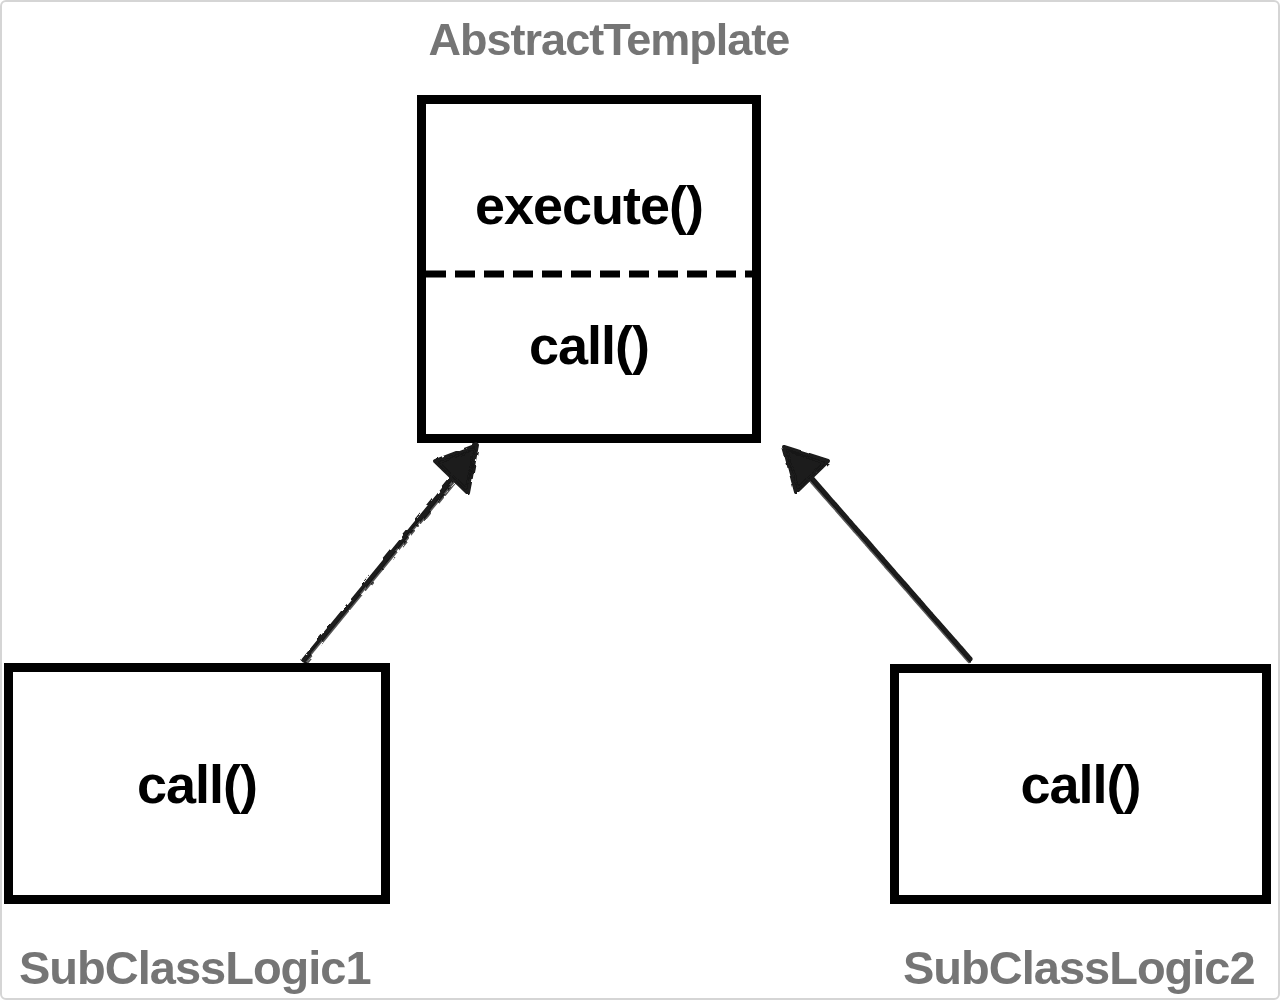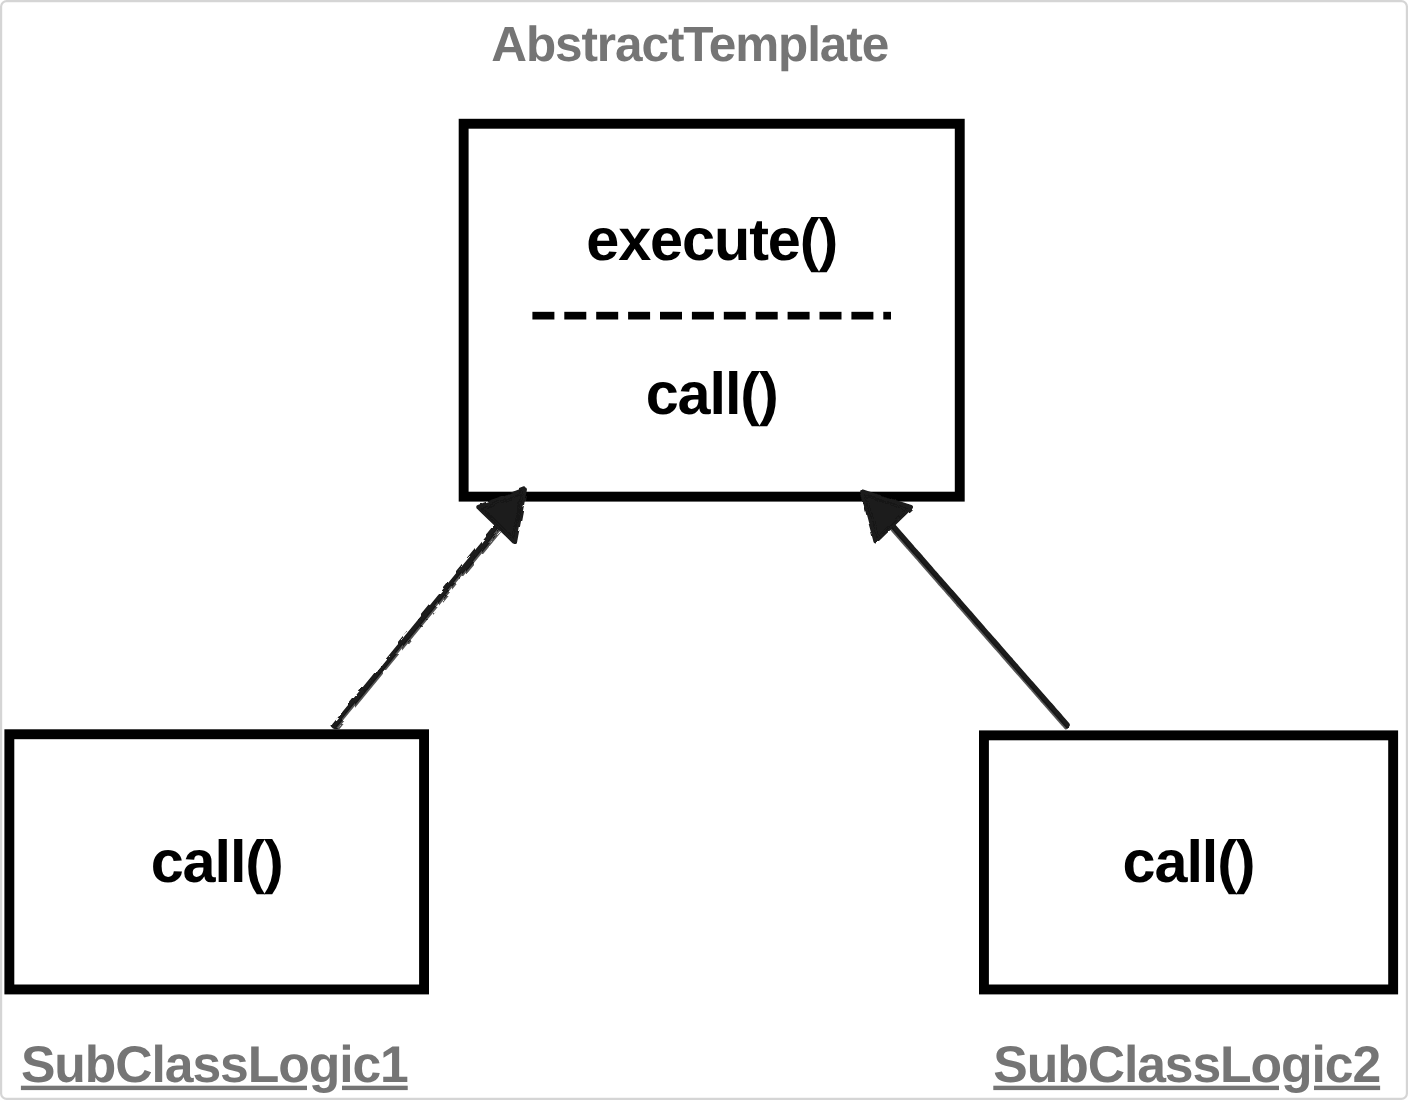--- a/index.html
+++ b/index.html
@@ -18,31 +18,31 @@
   .canvas {
     position: relative;
     width: 1280px; height: 1000px;
     background: var(--background);
     border: 2px solid var(--canvas-border);
     border-radius: 6px;
     overflow: hidden;
   }
   .class-title {
     position: absolute;
-    left: 415px; top: 12px; width: 420px;
+    left: 397px; top: 12px; width: 420px;
     text-align: center;
     font-size: 45px; font-weight: bold;
     letter-spacing: -1px;
     color: var(--label-gray);
     white-space: nowrap;
   }
   .abstract-box {
     position: absolute;
-    left: 415px; top: 106px;
-    width: 460px; height: 348px;
+    left: 415px; top: 93px;
+    width: 344px; height: 348px;
     border: 9px solid var(--box-border);
     background: var(--background);
   }
   .abstract-box .method-top {
     position: absolute;
     left: 0; top: 74px; width: 100%;
     text-align: center;
   }
   .abstract-box .divider {
     position: absolute;
@@ -74,21 +74,20 @@
   }
   .subclass-box.left  { left: 2px;   top: 661px; width: 386px; height: 241px; }
   .subclass-box.right { left: 888px; top: 662px; width: 381px; height: 240px; }
   .subclass-label {
     position: absolute;
     font-size: 47px; font-weight: bold;
     letter-spacing: -1px;
     color: var(--label-gray);
     line-height: 1.05;
     white-space: nowrap;
-    text-decoration: underline;
   }
   .subclass-label.left  { left: 17px;  top: 941px; }
   .subclass-label.right { left: 901px; top: 941px; text-align: center; }
   .arrow-layer {
     position: absolute;
     left: 0; top: 0;
     width: 1280px; height: 1000px;
     pointer-events: none;
   }
   .arrow-stroke {

